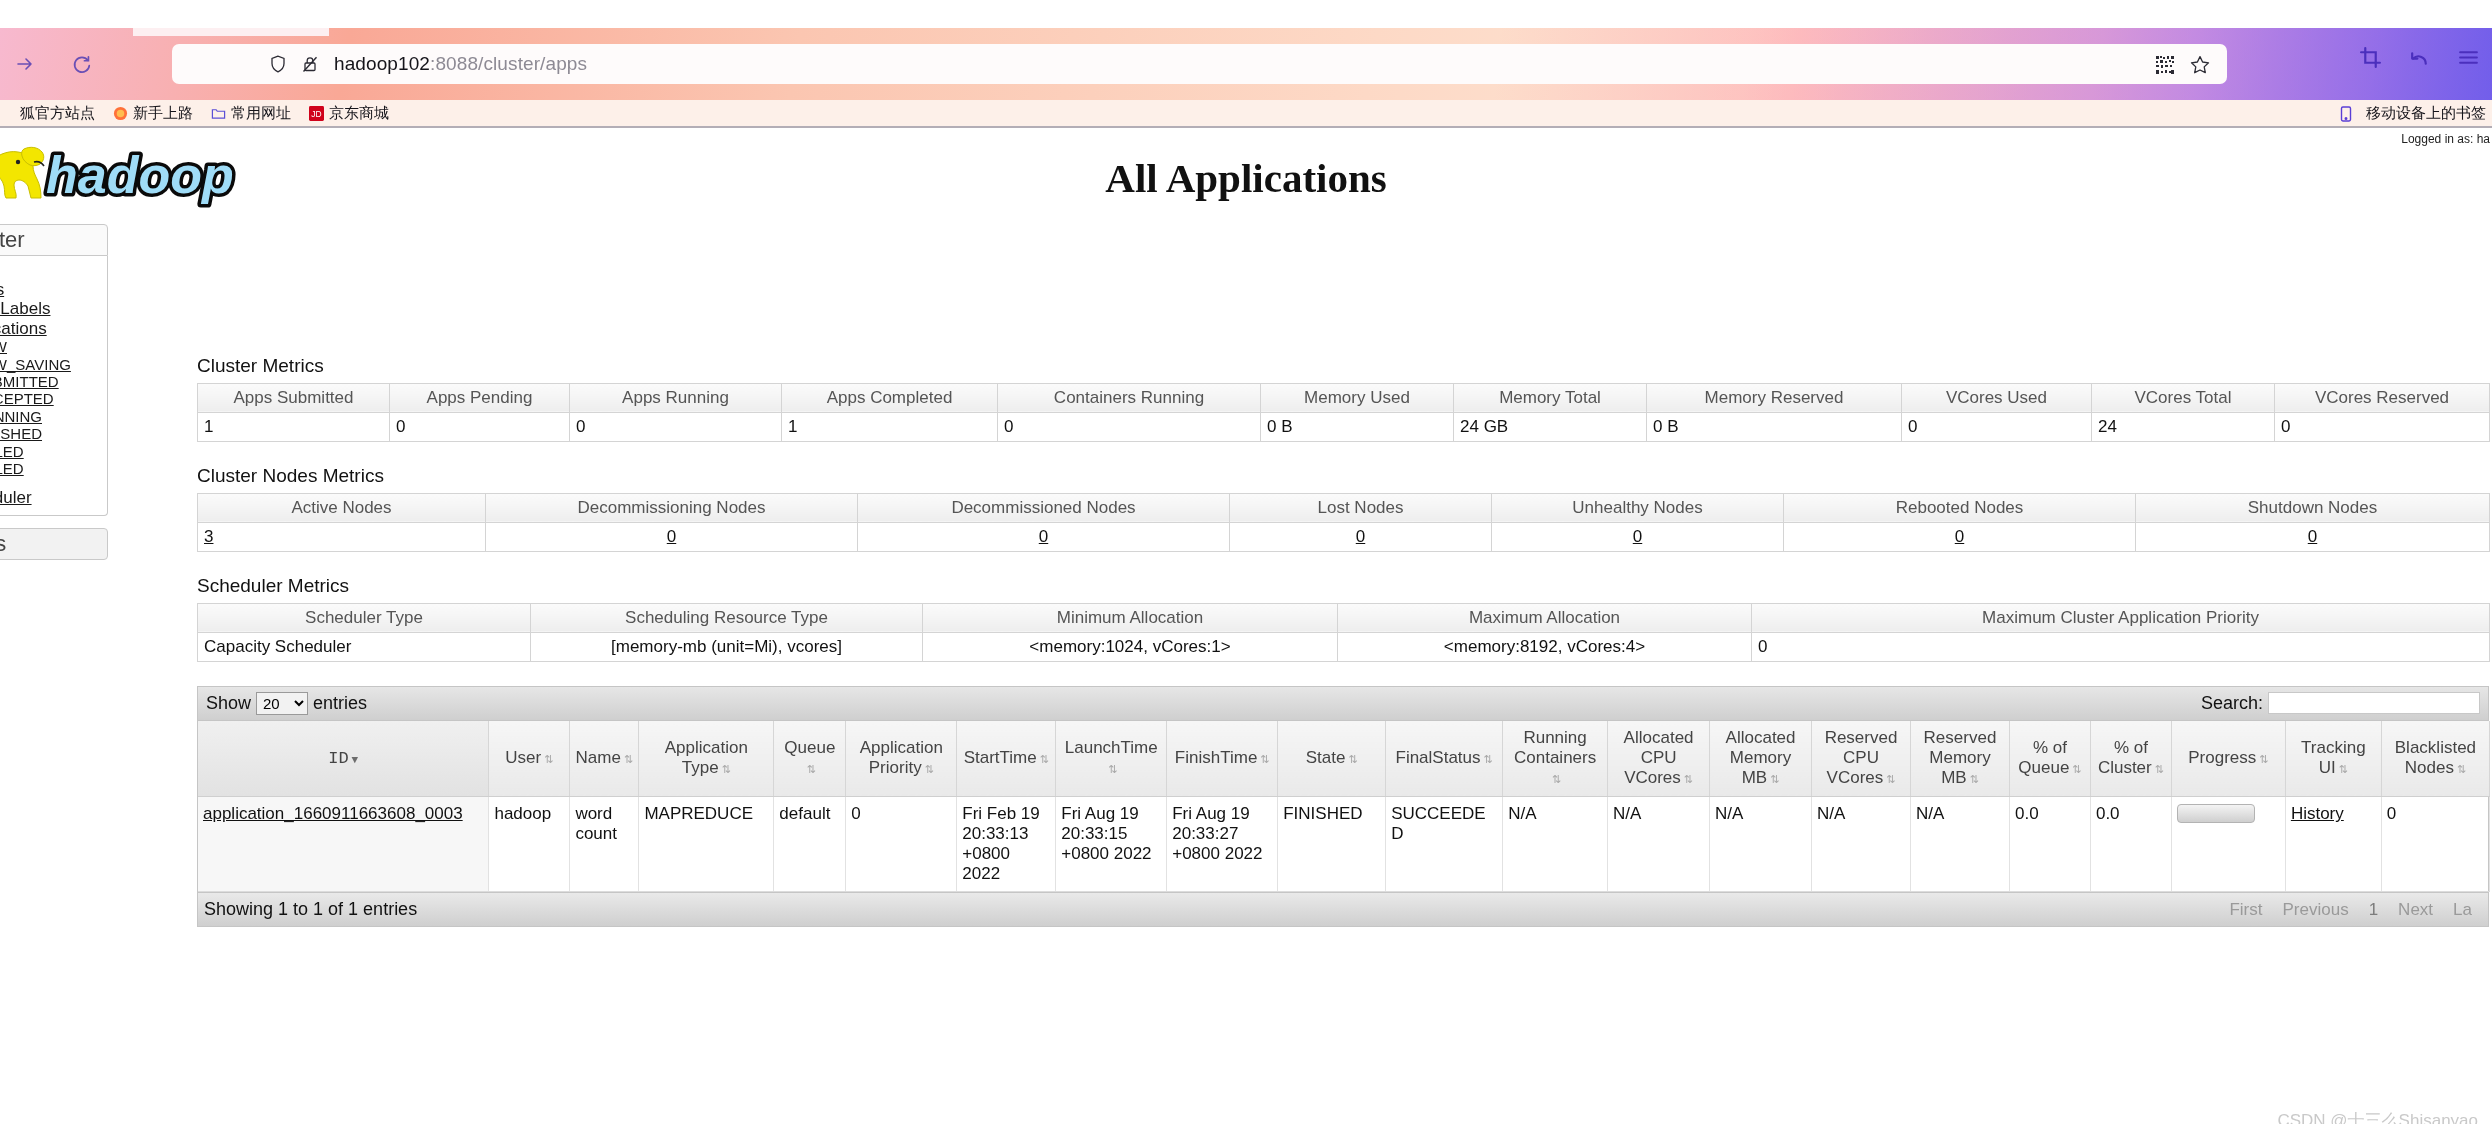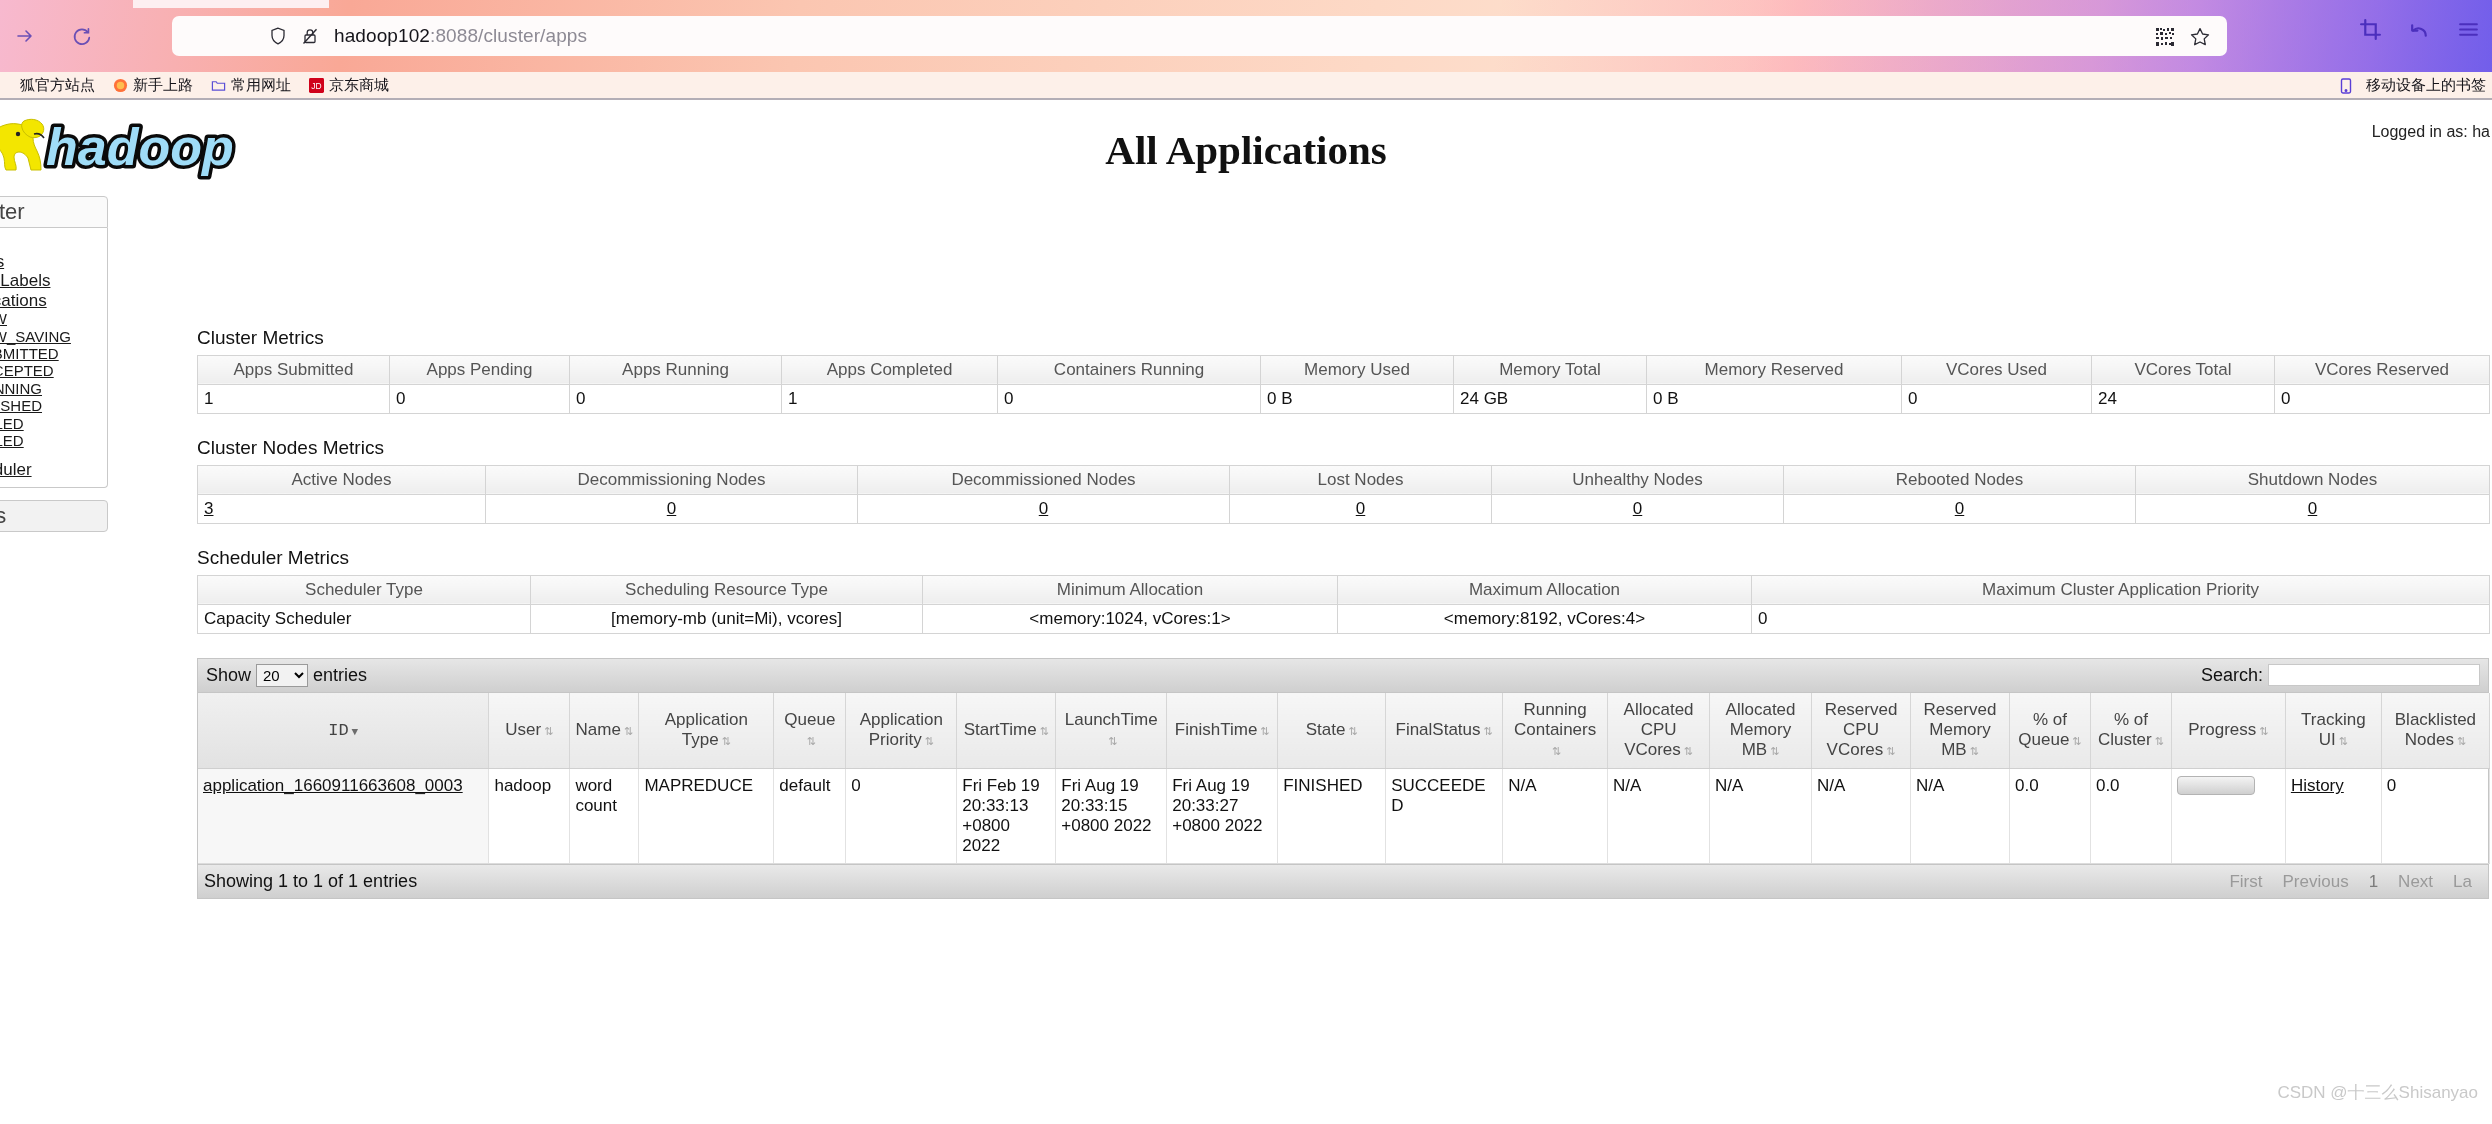--- a/index.html
+++ b/index.html
@@ -11,20 +11,21 @@
     overflow:hidden;
     position:relative;
   }
 
   
   .chrome {
     position:relative;
     height:72px;
     background:linear-gradient(100deg,#f7b9cf 0%, #f9a896 14%, #fbc6b1 32%, #fdd9c6 55%, #fde3d2 70%, #f6c0d8 84%, #b98ae6 95%, #7e6ae8 100%);
     overflow:hidden;
+    margin-top:28px;
   }
   .chrome-band {
     position:absolute; inset:0;
     background:linear-gradient(95deg, rgba(255,150,170,.0) 0%, rgba(255,150,170,.0) 60%, rgba(255,120,150,.35) 72%, rgba(170,110,230,.55) 88%, rgba(110,90,235,.75) 100%);
   }
   .tab-stub {
     position:absolute; left:133px; top:-26px; width:196px; height:34px;
     background:#fdeff1; border-radius:9px 9px 0 0;
   }
   .nav-row {
@@ -63,21 +64,21 @@
   
   .page { position:relative; height:1022px; background:#fff; }
 
   .logo-wrap { position:absolute; left:-6px; top:12px; width:340px; height:70px; }
   .page-title {
     position:absolute; left:0; right:0; top:26px;
     text-align:center; font-size:41px; font-weight:bold; color:#111;
     font-family:"Liberation Serif", serif;
   }
   .logged-in {
-    position:absolute; right:2px; top:23px; font-size:16px; color:#222;
+    position:absolute; right:2px; top:4px; font-size:12px; color:#222;
     white-space:nowrap;
   }
 
   
   .sidebar { position:absolute; left:-54px; top:96px; width:162px; }
   .panel-head {
     border:1px solid #c9c9c9; border-radius:4px 4px 0 0;
     background:#fafafa; font-size:22px; color:#444;
     padding:2px 8px; font-family:"Liberation Sans", sans-serif;
   }

